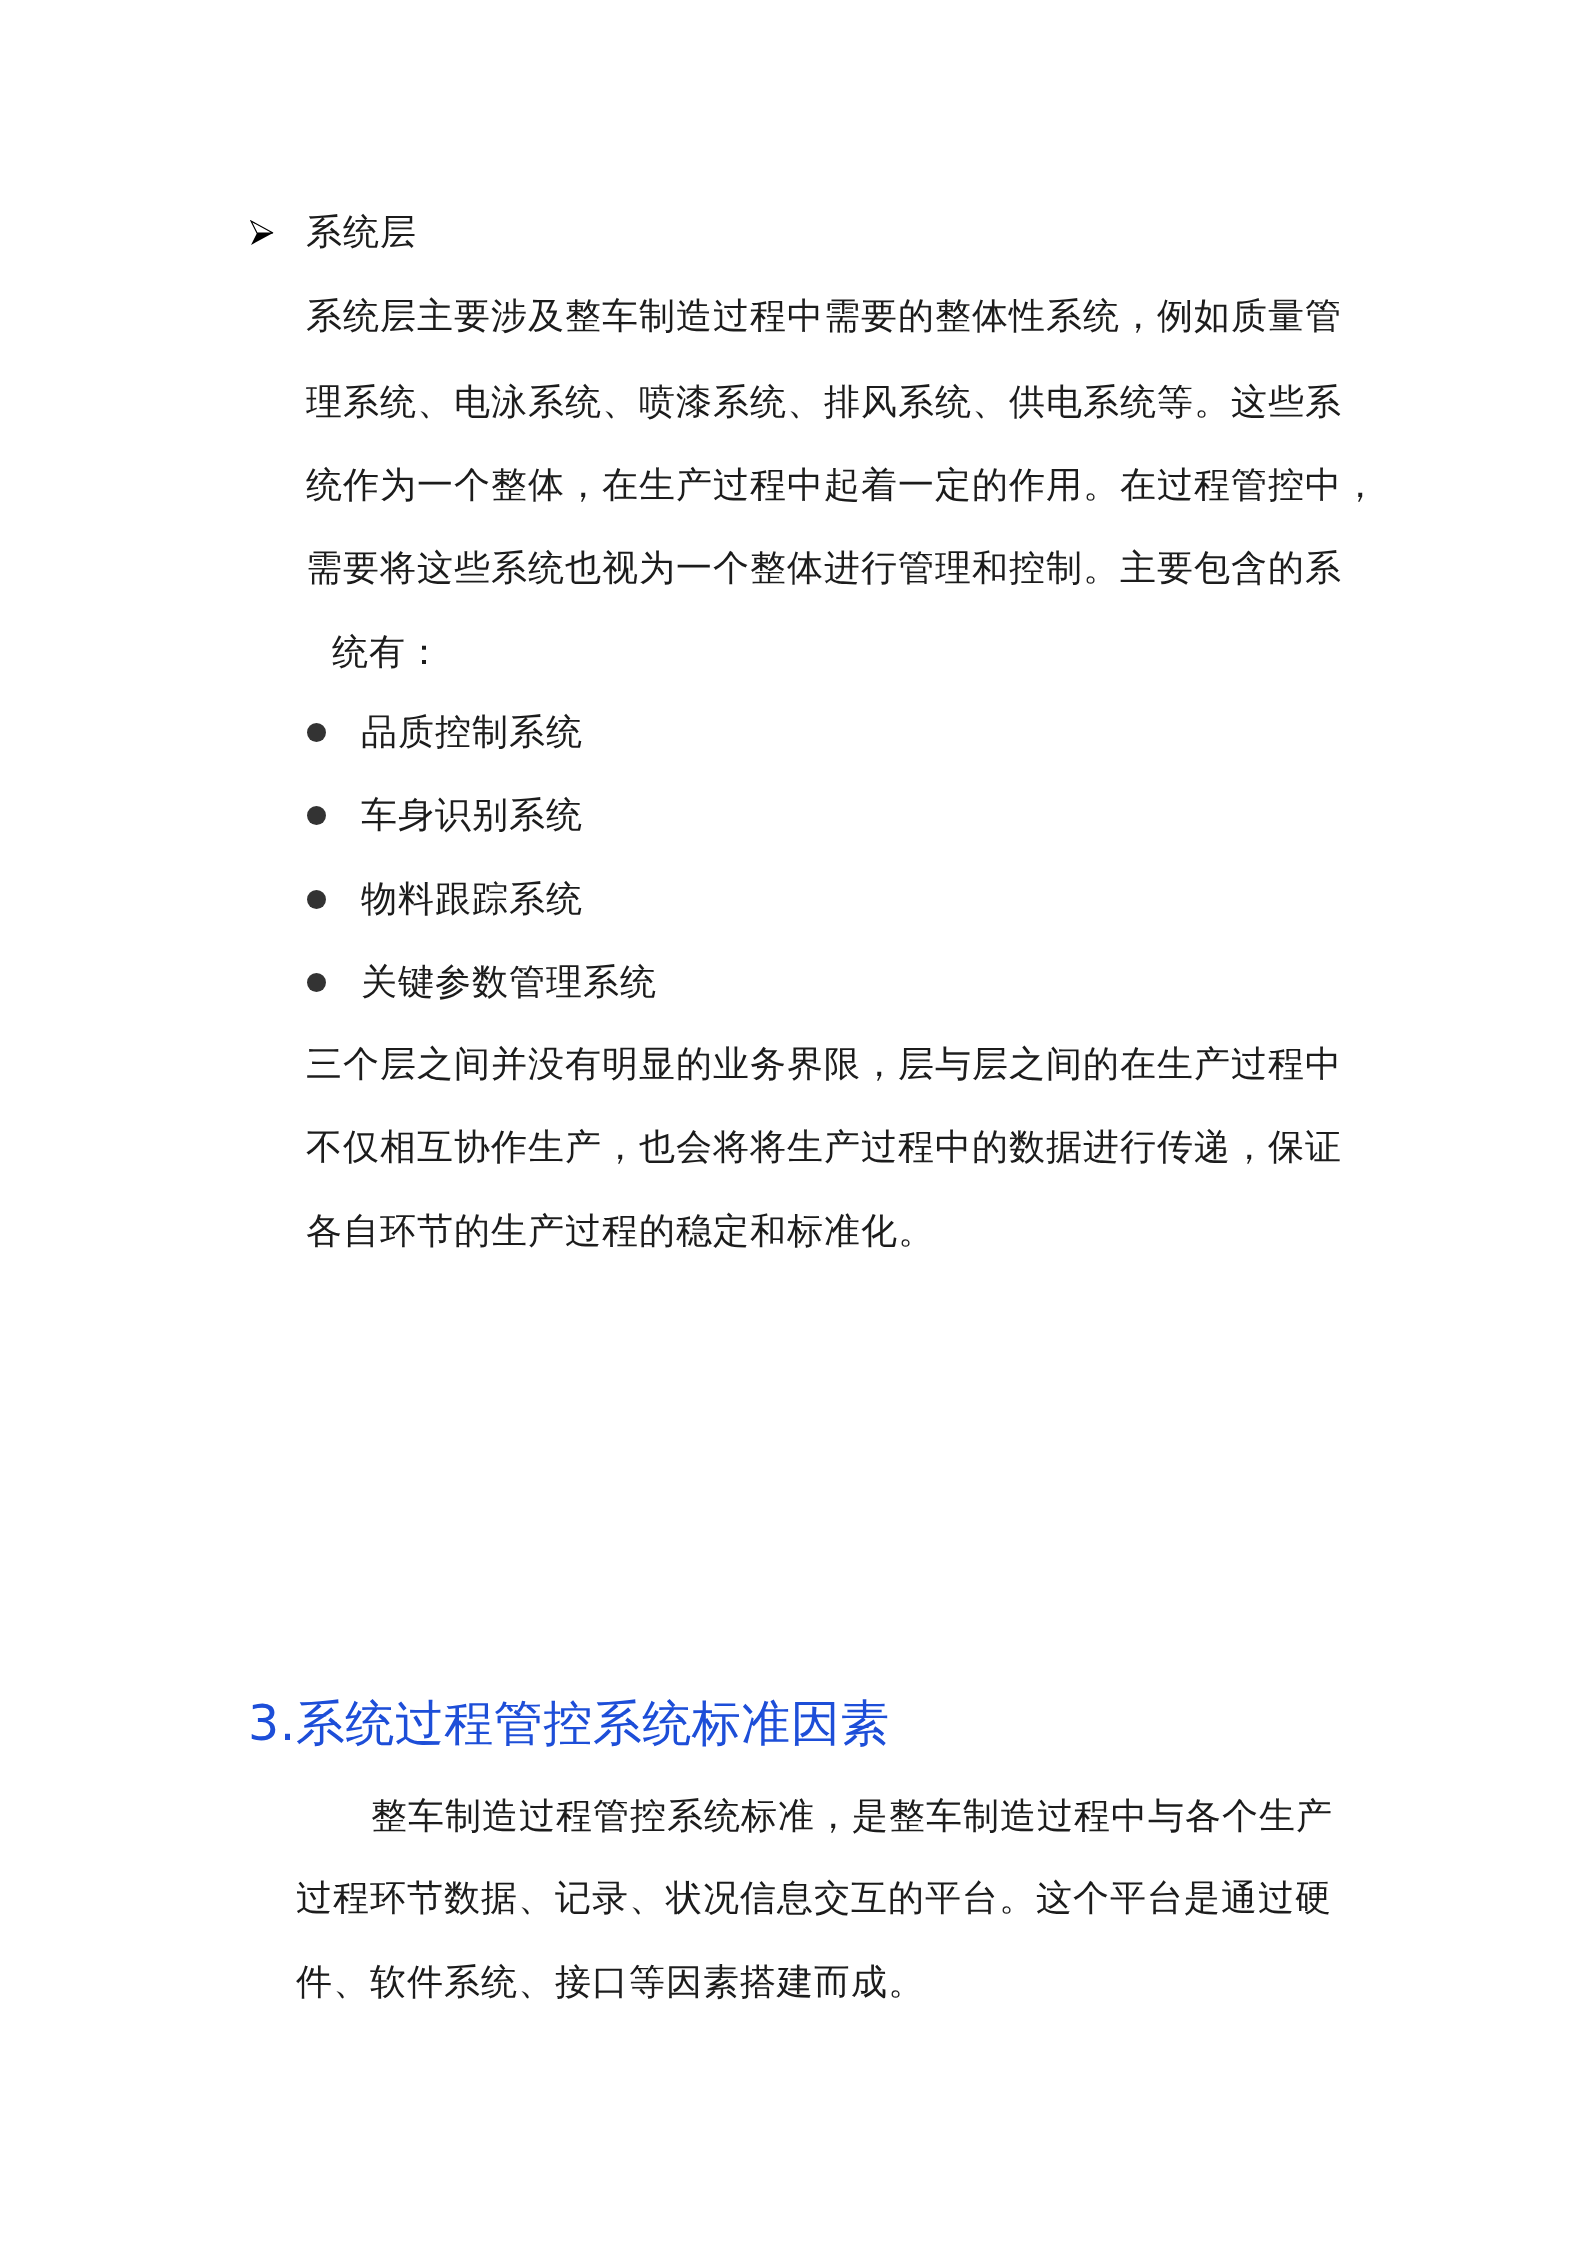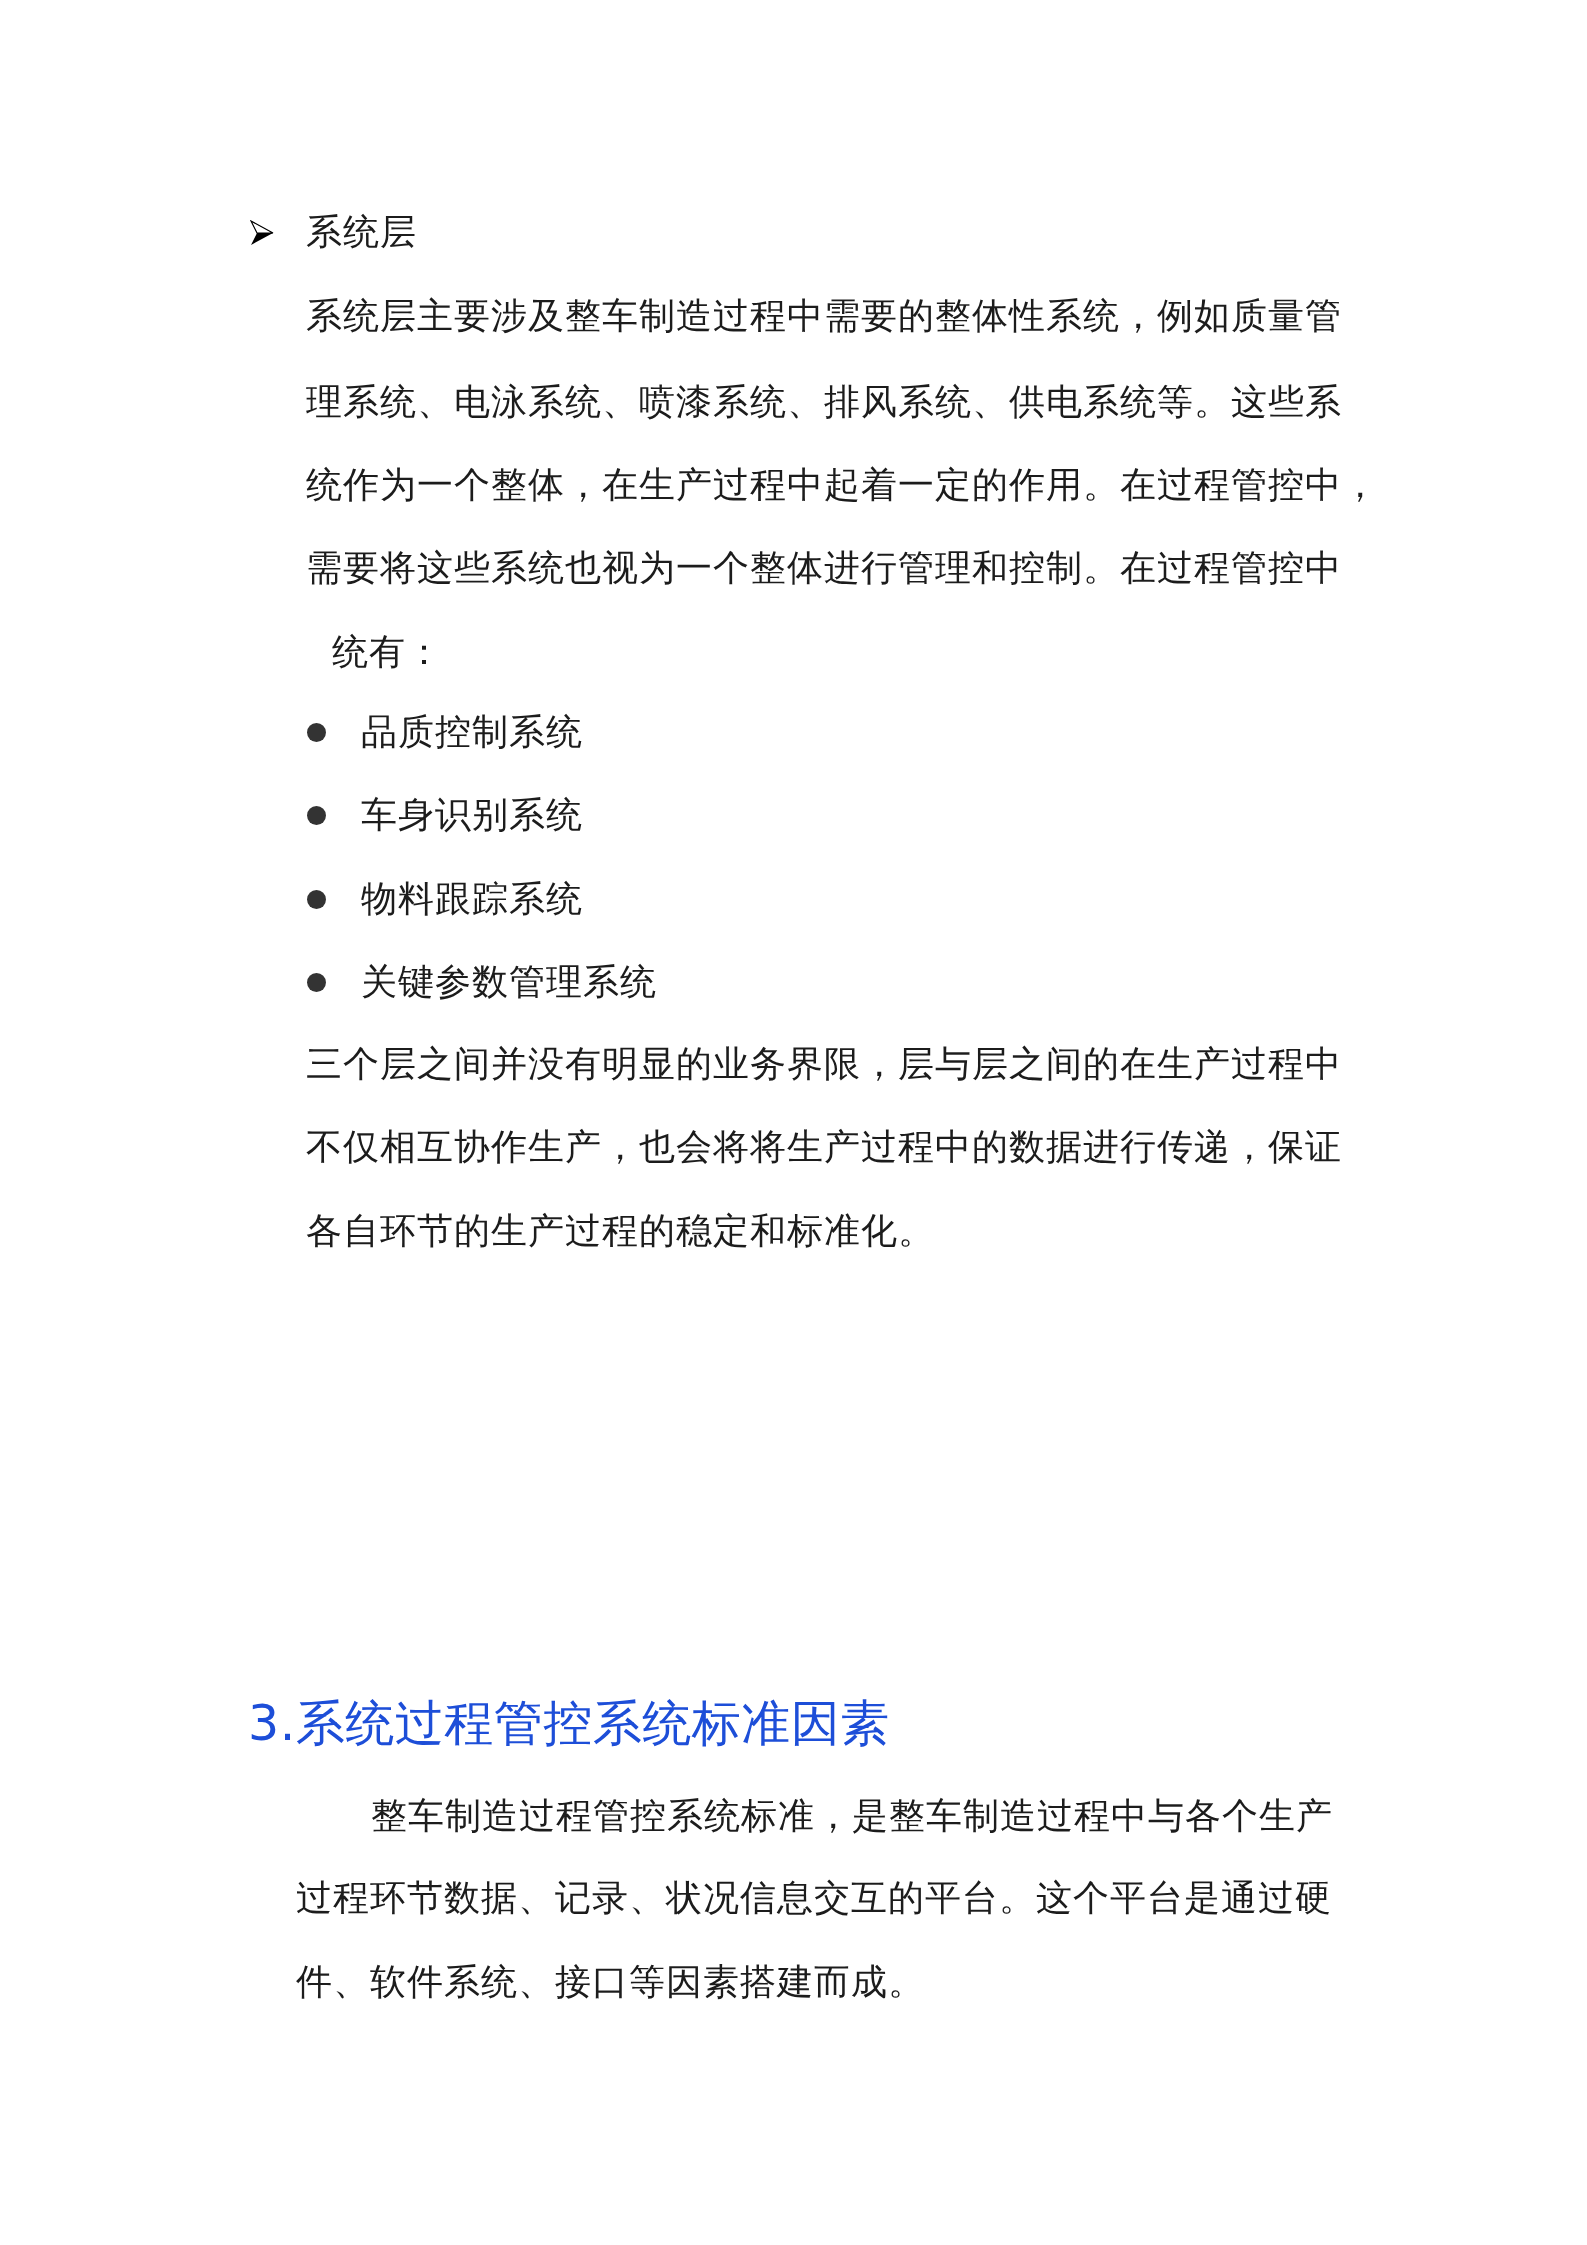--- a/index.html
+++ b/index.html
@@ -63,21 +63,21 @@
 
   <svg class="arrow-icon" viewBox="0 0 24 26">
     <polygon points="1,1 23,13 1,25 7,13" fill="#000000"></polygon>
     <polygon points="1,1 23,13 7,13" fill="#ffffff" stroke="#000000" stroke-width="1.2"></polygon>
   </svg>
   <div class="line" style="left:299px; top:211px;">系统层</div>
 
   <div class="line" style="left:299px; top:295px;">系统层主要涉及整车制造过程中需要的整体性系统，例如质量管</div>
   <div class="line" style="left:299px; top:381px;">理系统、电泳系统、喷漆系统、排风系统、供电系统等。这些系</div>
   <div class="line" style="left:299px; top:464px;">统作为一个整体，在生产过程中起着一定的作用。在过程管控中，</div>
-  <div class="line" style="left:299px; top:547px;">需要将这些系统也视为一个整体进行管理和控制。在过程管控中</div>
+  <div class="line" style="left:299px; top:547px;">需要将这些系统也视为一个整体进行管理和控制。主要包含的系</div>
   <div class="line" style="left:299px; top:631px;margin-left:26px;">统有：</div>
 
   <div>
     <div>
       <span class="bullet-dot" style="top:723px;"></span>
       <div class="line" style="left:354px; top:711px;">品质控制系统</div>
     </div>
     <div>
       <span class="bullet-dot" style="top:806px;"></span>
       <div class="line" style="left:354px; top:794px;">车身识别系统</div>

